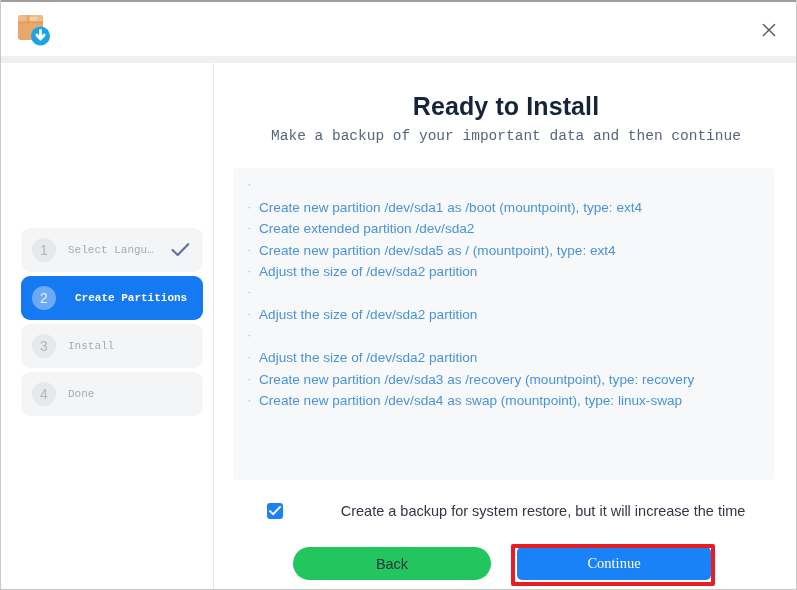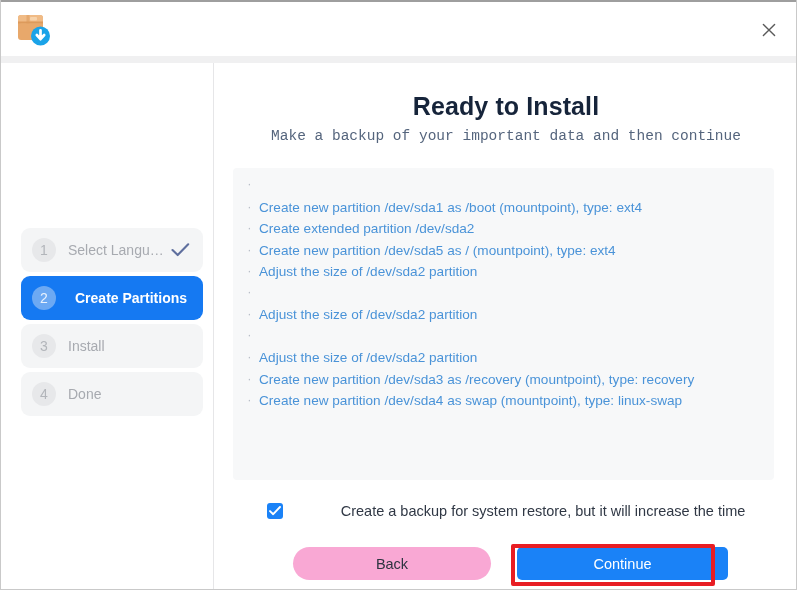--- a/index.html
+++ b/index.html
@@ -108,24 +108,25 @@
     justify-content: center;
     flex: none;
     font-family: "Liberation Sans", sans-serif;
   }
   .step.active .step-num {
     background: #6ca9f3;
     color: #e9f2fd;
   }
   .step-label {
     margin-left: 12px;
-    font-size: 14px;
+    font-size: 11px;
     color: #a7aab0;
     white-space: nowrap;
     overflow: hidden;
+    font-family: Liberation Mono, monospace;
   }
   .step.active .step-label {
     color: #ffffff;
     font-weight: bold;
     margin-left: 19px;
   }
   .step-check {
     position: absolute;
     right: 13px;
     top: 50%;
@@ -231,38 +232,38 @@
   }
 
   
   .btn-back {
     position: absolute;
     left: 78px;
     top: 484px;
     width: 198px;
     height: 33px;
     border-radius: 17px;
-    background: #f9a8d4;
+    background: #22c55e;
     border: none;
     font-family: "Liberation Sans", sans-serif;
     font-size: 14.5px;
     color: #2d3440;
     cursor: pointer;
     padding: 0;
   }
   .btn-continue {
     position: absolute;
     left: 302px;
     top: 484px;
-    width: 211px;
+    width: 194px;
     height: 33px;
     border-radius: 5px;
     background: #1a82f7;
     border: none;
-    font-family: Liberation Sans, sans-serif;
+    font-family: Liberation Serif, serif;
     font-size: 14.5px;
     color: #ffffff;
     cursor: pointer;
     padding: 0;
   }
   .highlight-box {
     position: absolute;
     left: 296px;
     top: 481px;
     width: 196px;

